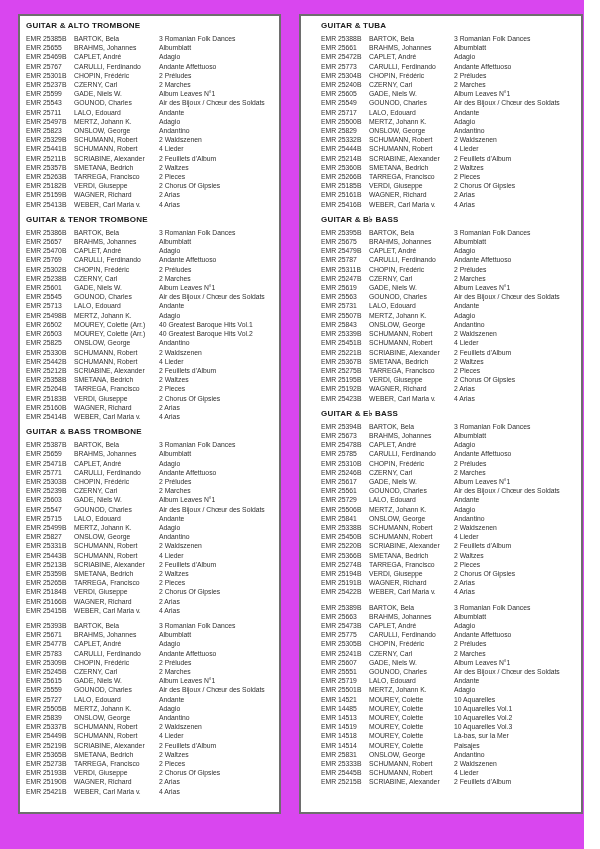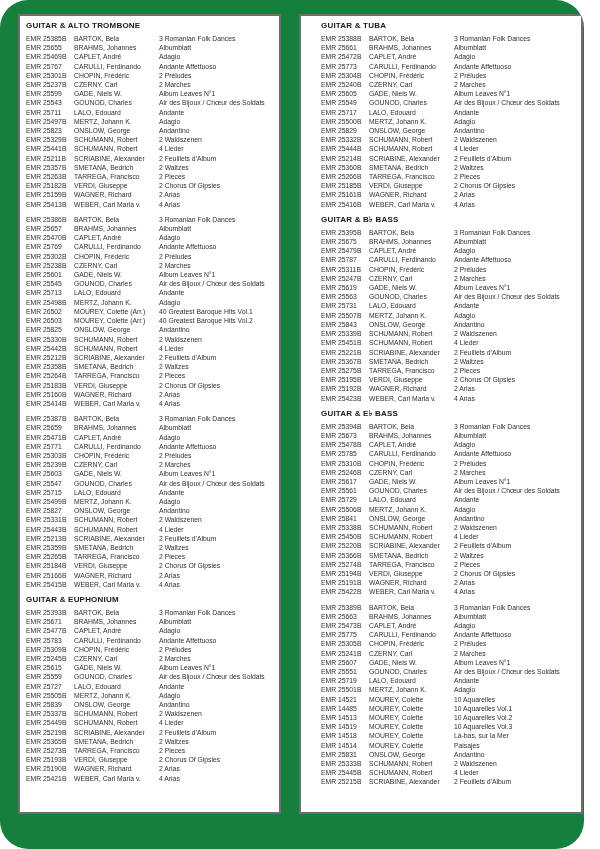--- a/index.html
+++ b/index.html
@@ -5,23 +5,22 @@
   html, body {
     margin: 0;
     padding: 0;
     background: #ffffff;
     font-family: "Liberation Sans", sans-serif;
   }
   .page {
     position: relative;
     width: 584px;
     height: 849px;
-    background: #15803d;
+    background: #d946ef;
     overflow: hidden;
-    border-radius: 28px;
   }
   .col-box {
     position: absolute;
     top: 14px;
     height: 800px;
     box-sizing: border-box;
     border: 2px solid #6e6e6e;
     background: #ffffff;
     padding: 4px 3px 3px 6px;
     overflow: hidden;
@@ -147,20 +146,21 @@
           <span class="cell-composer">WAGNER, Richard</span>
           <span class="cell-title">2 Arias</span>
         </div>
         <div class="row">
           <span class="cell-ref">EMR 25413B</span>
           <span class="cell-composer">WEBER, Carl Maria v.</span>
           <span class="cell-title">4 Arias</span>
         </div>
       </div>
       <div class="section">
+        <div class="section-title">GUITAR &amp; TENOR TROMBONE</div>
         <div class="row">
           <span class="cell-ref">EMR 25386B</span>
           <span class="cell-composer">BARTOK, Bela</span>
           <span class="cell-title">3 Romanian Folk Dances</span>
         </div>
         <div class="row">
           <span class="cell-ref">EMR 25657</span>
           <span class="cell-composer">BRAHMS, Johannes</span>
           <span class="cell-title">Albumblatt</span>
         </div>
@@ -254,20 +254,21 @@
           <span class="cell-composer">WAGNER, Richard</span>
           <span class="cell-title">2 Arias</span>
         </div>
         <div class="row">
           <span class="cell-ref">EMR 25414B</span>
           <span class="cell-composer">WEBER, Carl Maria v.</span>
           <span class="cell-title">4 Arias</span>
         </div>
       </div>
       <div class="section">
+        <div class="section-title">GUITAR &amp; BASS TROMBONE</div>
         <div class="row">
           <span class="cell-ref">EMR 25387B</span>
           <span class="cell-composer">BARTOK, Bela</span>
           <span class="cell-title">3 Romanian Folk Dances</span>
         </div>
         <div class="row">
           <span class="cell-ref">EMR 25659</span>
           <span class="cell-composer">BRAHMS, Johannes</span>
           <span class="cell-title">Albumblatt</span>
         </div>
@@ -351,21 +352,20 @@
           <span class="cell-composer">WAGNER, Richard</span>
           <span class="cell-title">2 Arias</span>
         </div>
         <div class="row">
           <span class="cell-ref">EMR 25415B</span>
           <span class="cell-composer">WEBER, Carl Maria v.</span>
           <span class="cell-title">4 Arias</span>
         </div>
       </div>
       <div class="section">
-        <div class="section-title">GUITAR &amp; EUPHONIUM</div>
         <div class="row">
           <span class="cell-ref">EMR 25393B</span>
           <span class="cell-composer">BARTOK, Bela</span>
           <span class="cell-title">3 Romanian Folk Dances</span>
         </div>
         <div class="row">
           <span class="cell-ref">EMR 25671</span>
           <span class="cell-composer">BRAHMS, Johannes</span>
           <span class="cell-title">Albumblatt</span>
         </div>

